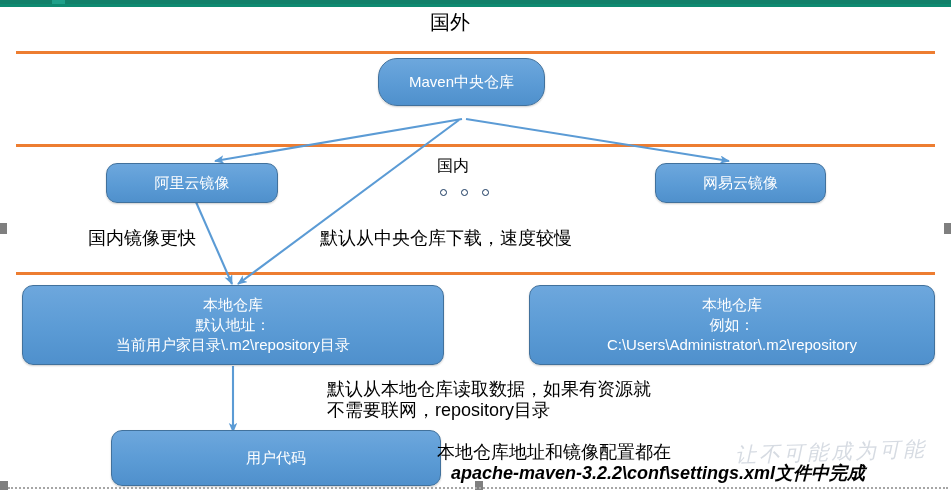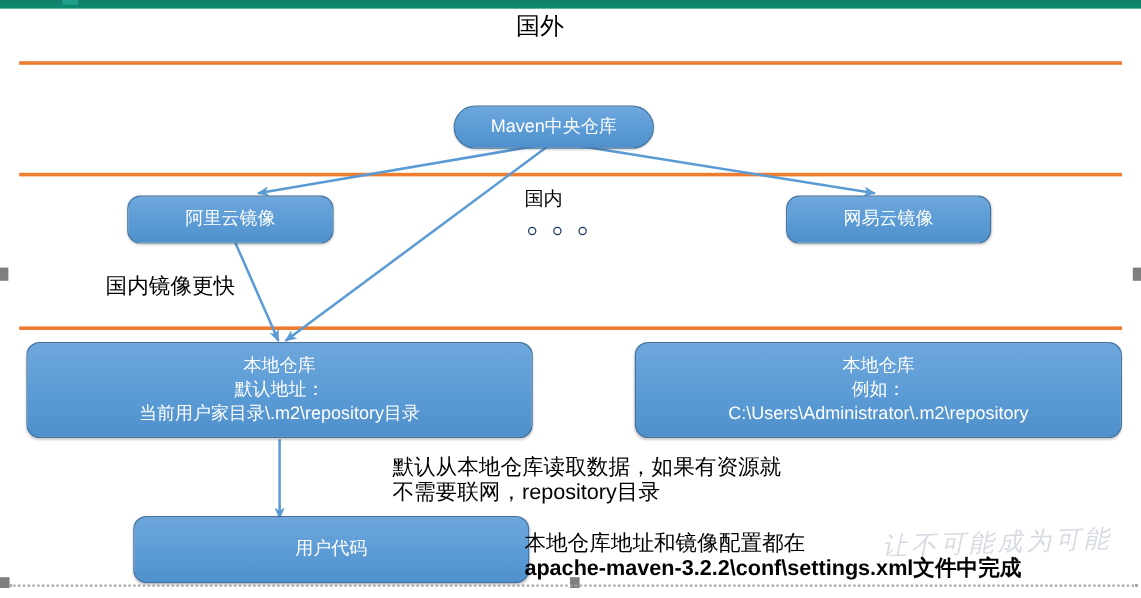--- a/index.html
+++ b/index.html
@@ -176,21 +176,21 @@
 
     <line x1="466" y1="119" x2="729" y2="161" stroke="#5B9BD5" stroke-width="2.1" marker-end="url(#ah)"></line>
 
     <line x1="459" y1="120" x2="238" y2="284" stroke="#5B9BD5" stroke-width="2.1" marker-end="url(#ah)"></line>
 
     <line x1="196" y1="202" x2="232" y2="284" stroke="#5B9BD5" stroke-width="2.1" marker-end="url(#ah)"></line>
 
     <line x1="233" y1="366" x2="233" y2="432" stroke="#5B9BD5" stroke-width="2.1" marker-end="url(#ah)"></line>
   </svg>
 
-  <div class="node" style="left:378px; top:88px; width:167px; height:36px;border-radius:19px;">
+  <div class="node" style="left:378px; top:58px; width:167px; height:48px;border-radius:19px;">
     <span class="line">Maven中央仓库</span>
   </div>
 
   <div class="node" style="left:106px; top:163px; width:172px; height:40px;">
     <span class="line">阿里云镜像</span>
   </div>
 
   <div class="node" style="left:655px; top:163px; width:171px; height:40px;">
     <span class="line">网易云镜像</span>
   </div>
@@ -206,28 +206,29 @@
     <span class="line">例如：</span>
     <span class="line">C:\Users\Administrator\.m2\repository</span>
   </div>
 
   <div class="node" style="left:67px; top:430px; width:330px; height:56px;margin-left:44px;">
     <span class="line">用户代码</span>
   </div>
 
   <div class="lbl" style="left:88px; top:229px;">国内镜像更快</div>
 
+  <div class="lbl" style="left:320px; top:229px;">默认从中央仓库下载，速度较慢</div>
 
   <div class="lbl" style="left:327px; top:380px;">默认从本地仓库读取数据，如果有资源就</div>
 
   <div class="lbl" style="left:327px; top:401px;">不需要联网，repository目录</div>
 
   <div class="lbl" style="left:437px; top:443px;">本地仓库地址和镜像配置都在</div>
 
-  <div class="lbl" style="left:437px; top:464px; font-weight:bold;">apache-maven-3.2.2\conf\settings.xml文件中完成</div>
+  <div class="lbl" style="left:451px; top:464px; font-weight:bold;font-style:italic;">apache-maven-3.2.2\conf\settings.xml文件中完成</div>
 
   <div class="watermark" style="left:735px; top:438px;">让不可能成为可能</div>
 
   <div class="handle" style="left:0px;   top:223px;"></div>
   <div class="handle" style="left:944px; top:223px;"></div>
   <div class="handle sq" style="left:0px;   top:481px;"></div>
   <div class="handle sq" style="left:475px; top:481px;"></div>
 
   <div class="dotline"></div>
 

